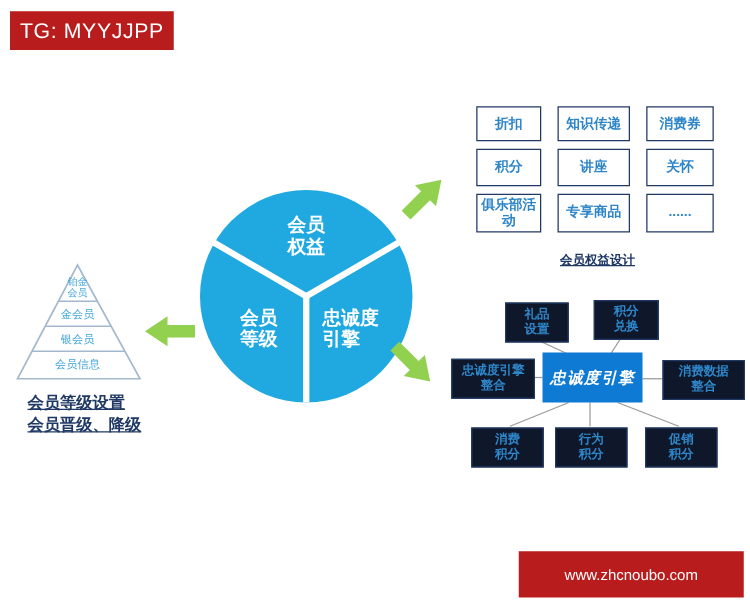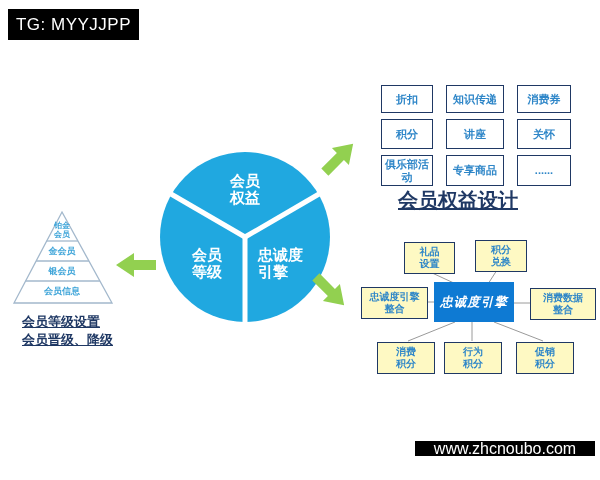--- a/index.html
+++ b/index.html
@@ -4,50 +4,50 @@
 <style>
   html,body{margin:0;padding:0;background:#f4f4f4;}
   .stage{
     position:relative;width:600px;height:480px;background:#ffffff;
     font-family:"Liberation Sans","DejaVu Sans",sans-serif;
     overflow:hidden;
   }
   .abs{position:absolute;}
   .ml{white-space:pre-line;}
   .bar{
-    background:#000000;color:#ffffff;display:flex;align-items:center;justify-content:center;
+    background:#b91c1c;color:#ffffff;display:flex;align-items:center;justify-content:center;
   }
   #hdr{left:8px;top:9px;width:131px;height:31px;font-size:17px;letter-spacing:.5px;}
-  #ftr{left:415px;top:441px;width:180px;height:15px;font-size:16px;}
+  #ftr{left:415px;top:441px;width:180px;height:37px;font-size:12px;}
   
   .pie-label{
     color:#ffffff;font-weight:bold;font-size:15px;line-height:1.15;text-align:center;
   }
   
   .pyr-label{
-    color:#3fa5d9;font-weight:bold;text-align:center;line-height:1.15;
+    color:#3fa5d9;font-weight:normal;text-align:center;line-height:1.15;
   }
   .caption{
     color:#1f3864;font-weight:bold;text-decoration:underline;line-height:1.35;
   }
   
   #benefits-grid{
     left:381px;top:85px;display:grid;
     grid-template-columns:52px 58px 54px;
     grid-template-rows:28px 30px 31px;
     gap:6px 13px;
   }
   .bcell{
     border:1.5px solid #1f3864;background:#ffffff;
     display:flex;align-items:center;justify-content:center;text-align:center;
     font-size:11px;font-weight:bold;color:#2e86c8;line-height:1.1;padding:0 0;
   }
   
   .nbox{
-    border:1.5px solid #1f3864;background:#fef9c3;
+    border:1.5px solid #1f3864;background:#0f172a;
     display:flex;align-items:center;justify-content:center;text-align:center;
     font-size:10px;font-weight:bold;color:#2e86c8;line-height:1.2;
   }
   #engine-center{
     background:#0e7ad3;border:none;color:#ffffff;font-size:12.5px;letter-spacing:1px;font-style:italic;
   }
 </style>
 </head>
 <body>
 
@@ -113,21 +113,21 @@
     <div class="bcell">折扣</div>
     <div class="bcell">知识传递</div>
     <div class="bcell">消费券</div>
     <div class="bcell">积分</div>
     <div class="bcell">讲座</div>
     <div class="bcell">关怀</div>
     <div class="bcell">俱乐部活动</div>
     <div class="bcell">专享商品</div>
     <div class="bcell">......</div>
   </div>
-  <div class="abs caption" style="left:398px;top:187px;width:160px;text-align:left;font-size:20px;">会员权益设计</div>
+  <div class="abs caption" style="left:398px;top:202px;width:160px;text-align:center;font-size:10px;">会员权益设计</div>
 
   <div class="abs nbox ml" style="left:404px;top:242px;width:49px;height:30px;">礼品
 设置</div>
   <div class="abs nbox ml" style="left:475px;top:240px;width:50px;height:30px;">积分
 兑换</div>
   <div class="abs nbox ml" style="left:361px;top:287px;width:65px;height:30px;">忠诚度引擎
 整合</div>
   <div class="abs nbox" id="engine-center" style="left:434px;top:282px;width:80px;height:40px;">忠诚度引擎</div>
   <div class="abs nbox ml" style="left:530px;top:288px;width:64px;height:30px;">消费数据
 整合</div>

